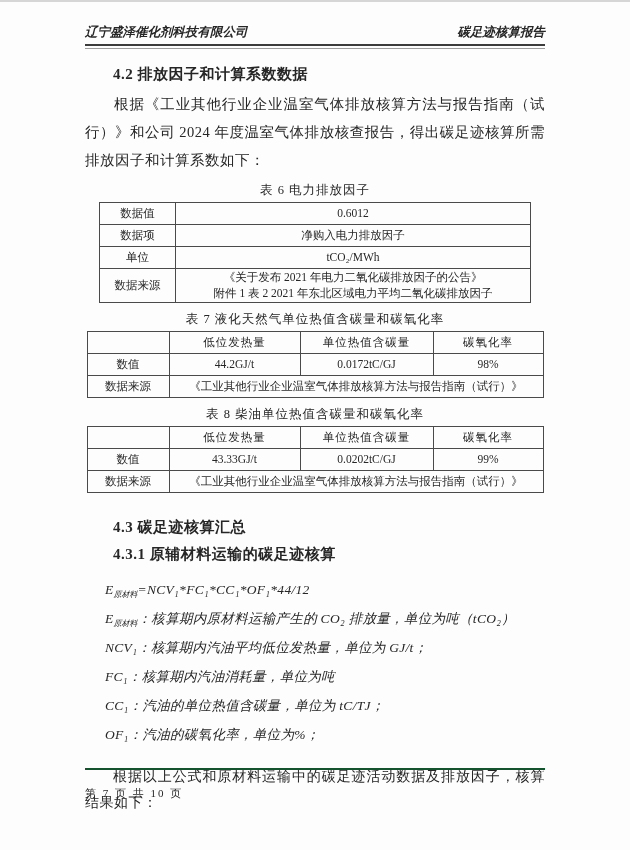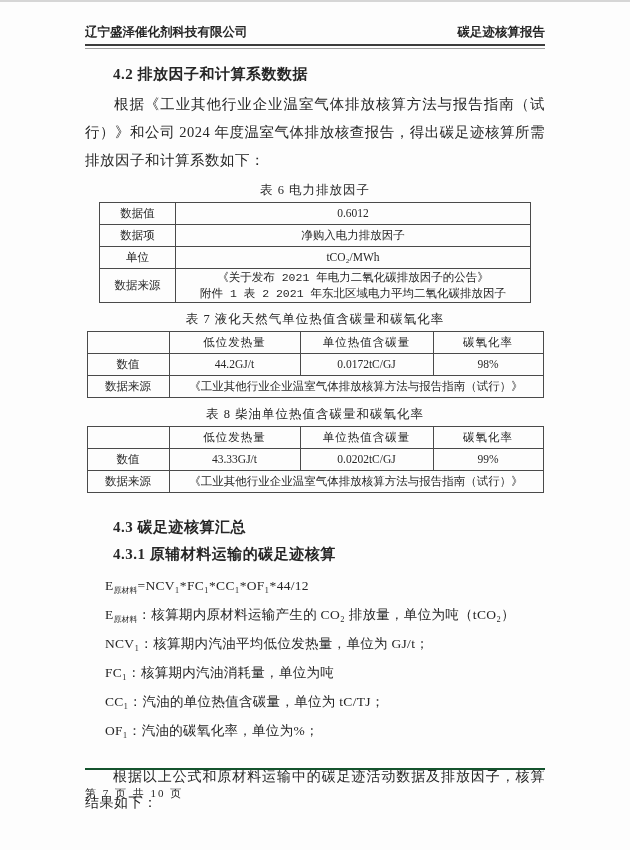--- a/index.html
+++ b/index.html
@@ -14,44 +14,45 @@
     color:#262626;
     overflow:hidden;
   }
   .page::before{content:"";position:absolute;top:0;left:0;right:0;height:2px;background:#d6d6d6;}
 
   .header{
     display:flex;justify-content:space-between;align-items:flex-end;
     font-weight:bold;font-size:12.5px;
     padding-bottom:3px;
     border-bottom:2px solid #3c3c3c;
+    font-style:italic;
   }
   .header-rule{height:2px;border-bottom:1px solid #9d9d9d;}
 
   .h-sec{font-size:15px;font-weight:bold;letter-spacing:0.5px;}
   .h-42{margin:16px 0 0 28px;}
   .h-43{margin:25px 0 0 28px;}
   .h-431{margin:8px 0 0 28px;}
 
   .para{
     font-size:14.5px;line-height:28px;text-align:justify;
     margin-top:6px;text-indent:2em;letter-spacing:0.5px;
   }
 
   .tcaption{text-align:center;font-size:12.5px;margin-top:8px;letter-spacing:1px;}
 
   table{border-collapse:collapse;margin:3px auto 0;font-size:11.5px;text-align:center;table-layout:fixed;}
   td{border:1px solid #4a4a4a;padding:1px 4px;height:19px;line-height:1.3;overflow:hidden;}
   .t6{width:432px;}
   .t78{width:457px;text-align:center;}
-  .src-cell div{line-height:1.35;font-family:Liberation Mono, monospace;}
+  .src-cell div{line-height:1.35;}
   .hdr-row td{letter-spacing:1px;}
 
   .fblock{margin-top:10px;margin-left:20px;font-size:13.5px;letter-spacing:0.3px;}
-  .fline{height:29px;line-height:23px;white-space:nowrap;}
+  .fline{height:29px;line-height:31px;white-space:nowrap;font-style:italic;}
   .fline .latin{font-family:"Liberation Serif",serif;}
   .sub-cn{font-size:8px;position:relative;bottom:-3px;letter-spacing:0;}
 
   .closing{
     font-size:14px;line-height:26px;text-align:justify;
     margin-top:16px;text-indent:2em;letter-spacing:0.5px;
   }
 
   .footer{
     position:absolute;left:85px;right:85px;top:768px;

